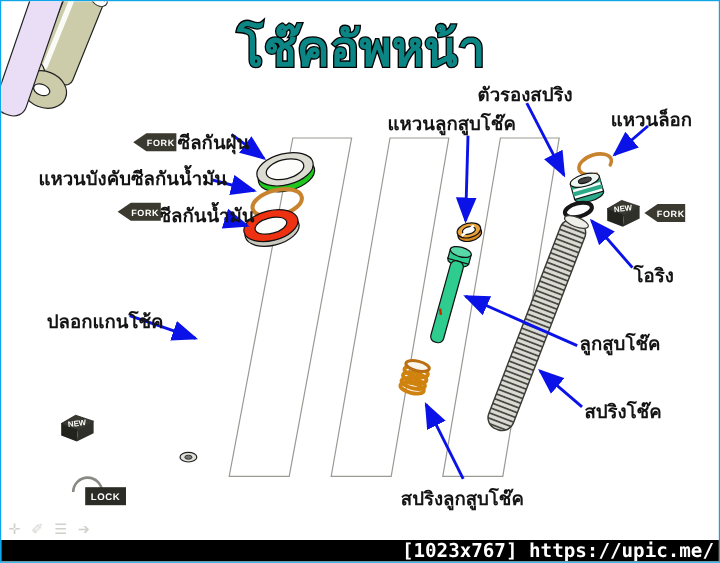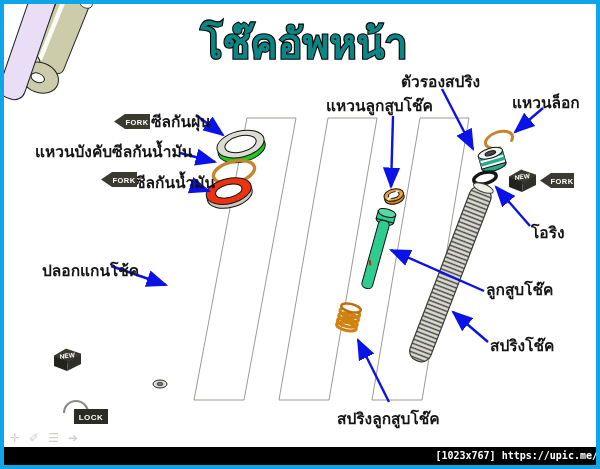--- a/index.html
+++ b/index.html
@@ -1,22 +1,22 @@
 <!DOCTYPE html>
 <html><head>
 <meta charset="utf-8">
 <style>
   html,body{margin:0;padding:0;}
-  #page{position:relative;width:600px;height:469px;background:#ffffff;border:4px solid #0ea5e9;box-sizing:border-box;overflow:hidden;font-family:"Liberation Serif",serif;}
+  #page{position:relative;width:600px;height:469px;background:#ffffff;border:1px solid #0ea5e9;box-sizing:border-box;overflow:hidden;font-family:"Liberation Serif",serif;}
   #diagram{position:absolute;left:0;top:0;}
   .lbl{font-family:"Liberation Serif",serif;font-size:15.5px;font-weight:bold;fill:#141414;}
   .stamp-text{font-family:"Liberation Sans",sans-serif;font-weight:bold;fill:#ffffff;}
   .arrow{stroke:#0a12e8;stroke-width:2.4;fill:none;}
   #footer{position:absolute;left:0;bottom:0;width:600px;height:18px;background:#000000;color:#ffffff;
-          font-family:"DejaVu Sans Mono",monospace;font-size:10px;font-weight:bold;line-height:18px;text-align:right;padding-right:6px;box-sizing:border-box;margin-top:43px;}
+          font-family:"DejaVu Sans Mono",monospace;font-size:16px;font-weight:bold;line-height:18px;text-align:right;padding-right:6px;box-sizing:border-box;margin-top:43px;}
   #faint-icons{position:absolute;left:6px;bottom:20px;display:flex;gap:9px;color:rgba(170,170,160,0.55);font-size:12px;font-family:"DejaVu Sans",sans-serif;}
 </style>
 </head>
 <body>
 
 <div id="page">
 <svg id="diagram" width="600" height="451" viewBox="0 0 600 451" xmlns="http://www.w3.org/2000/svg">
   <defs>
     <marker id="ah" viewBox="0 0 10 8" refX="9" refY="4" markerWidth="9" markerHeight="7.5" orient="auto">
       <path d="M0,0 L10,4 L0,8 Z" fill="#0a12e8"></path>

